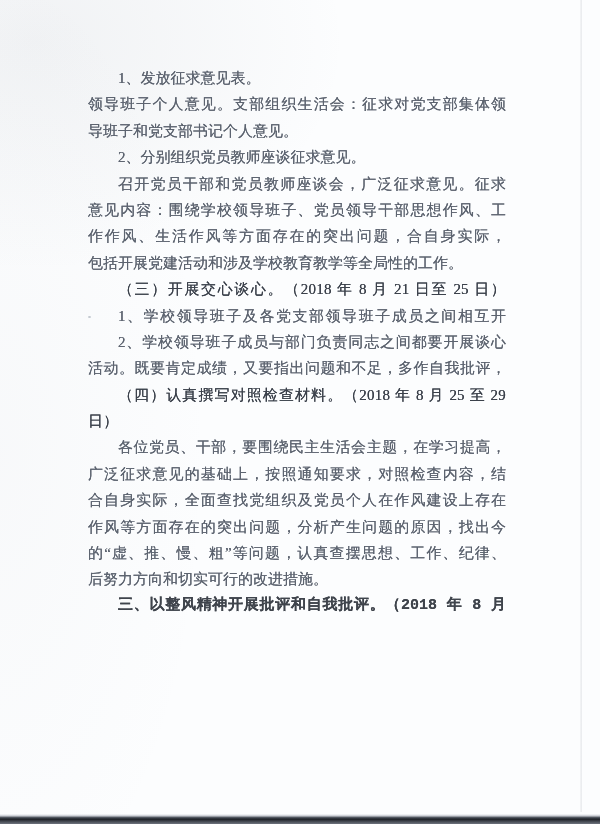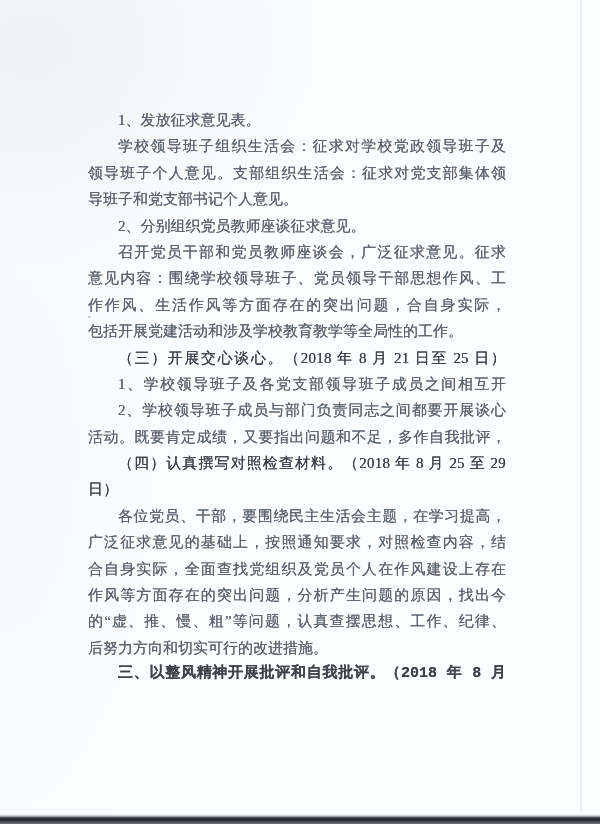--- a/index.html
+++ b/index.html
@@ -42,21 +42,20 @@
   .scan-speck {
     position: absolute; left: 88px; top: 316px; width: 3px; height: 2px;
     background: #c2c7cf; border-radius: 50%;
   }
   .text-block {
     position: absolute;
     left: 88px; top: 65px; width: 418px;
     color: var(--ink, #5d6470);
     font-size: 15px;
     text-shadow: 0 0 0.6px;
-    margin-top: 42px;
   }
   .line {
     height: 26.4px;
     line-height: 26.4px;
     overflow: hidden;
     white-space: nowrap;
     text-align: left;
   }
   .line.fill {
     white-space: normal;
@@ -79,21 +78,20 @@
 </head>
 <body>
 
 <div class="canvas">
   <div class="scan-shadow"></div>
   <div class="page-edge-line"></div>
   <div class="scan-speck"></div>
 
   <div class="text-block">
     <div class="line indent">1、发放征求意见表。</div>
-    <div class="line indent fill">学校领导班子组织生活会：征求对学校党政领导班子及</div>
     <div class="line fill">领导班子个人意见。支部组织生活会：征求对党支部集体领</div>
     <div class="line">导班子和党支部书记个人意见。</div>
     <div class="line indent">2、分别组织党员教师座谈征求意见。</div>
     <div class="line indent fill">召开党员干部和党员教师座谈会，广泛征求意见。征求</div>
     <div class="line fill">意见内容：围绕学校领导班子、党员领导干部思想作风、工</div>
     <div class="line fill">作作风、生活作风等方面存在的突出问题，合自身实际，</div>
     <div class="line">包括开展党建活动和涉及学校教育教学等全局性的工作。</div>
     <div class="line indent h-kai fill">（三）开展交心谈心。（2018 年 8 月 21 日至 25 日）</div>
     <div class="line indent fill">1、学校领导班子及各党支部领导班子成员之间相互开</div>
     <div class="line indent fill">2、学校领导班子成员与部门负责同志之间都要开展谈心</div>

